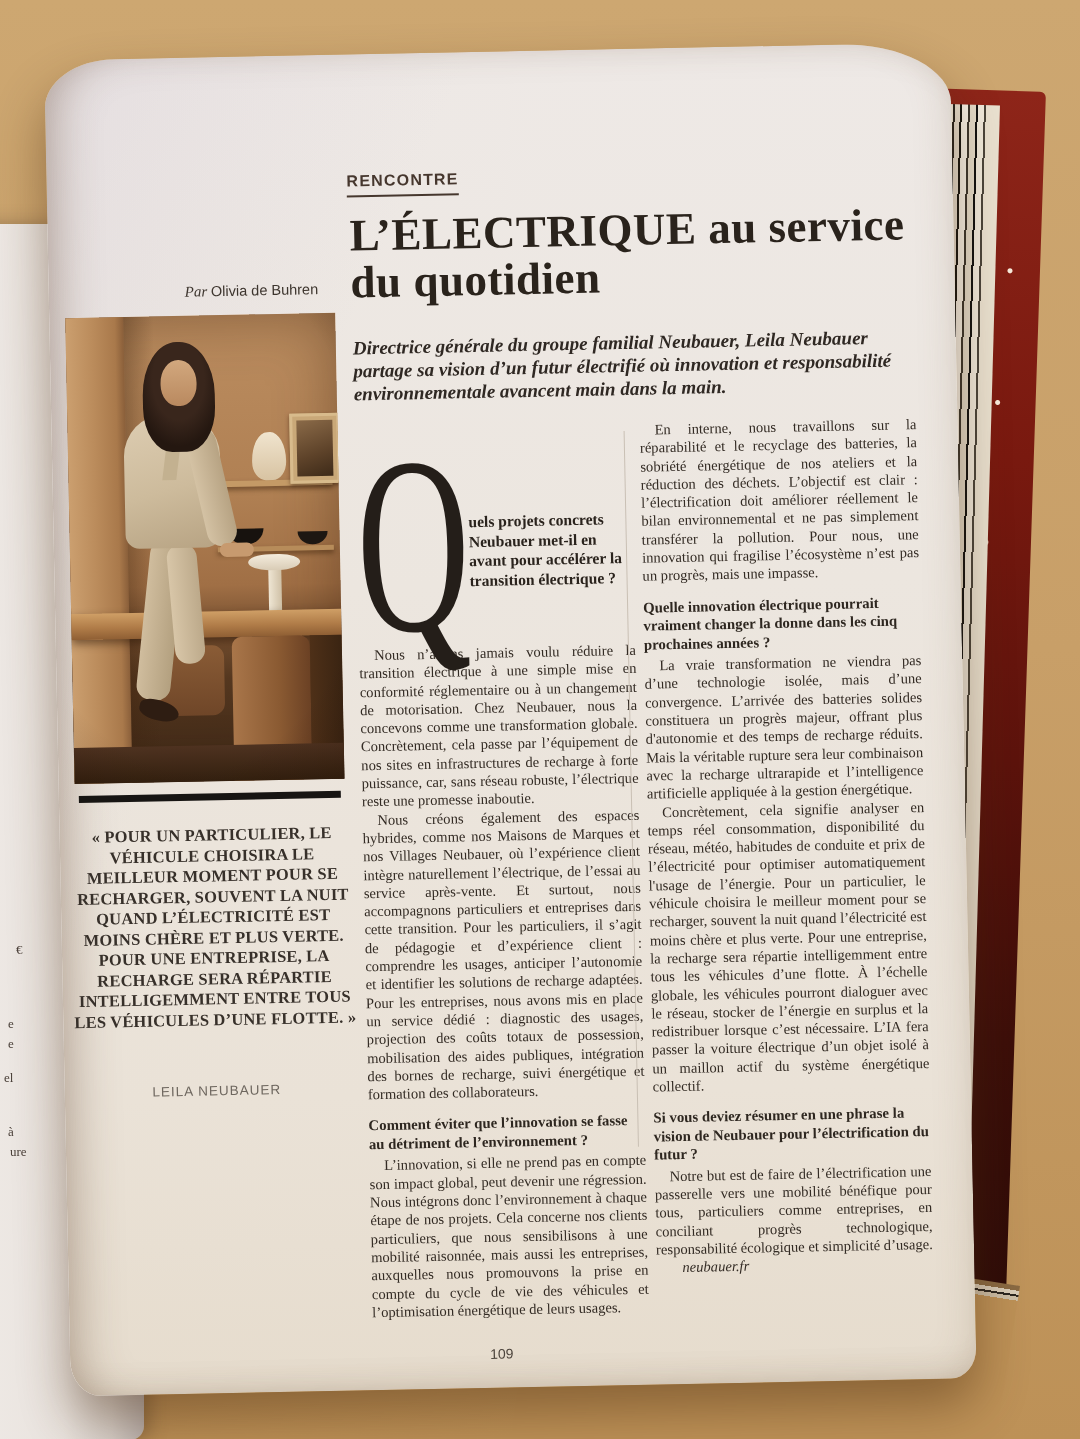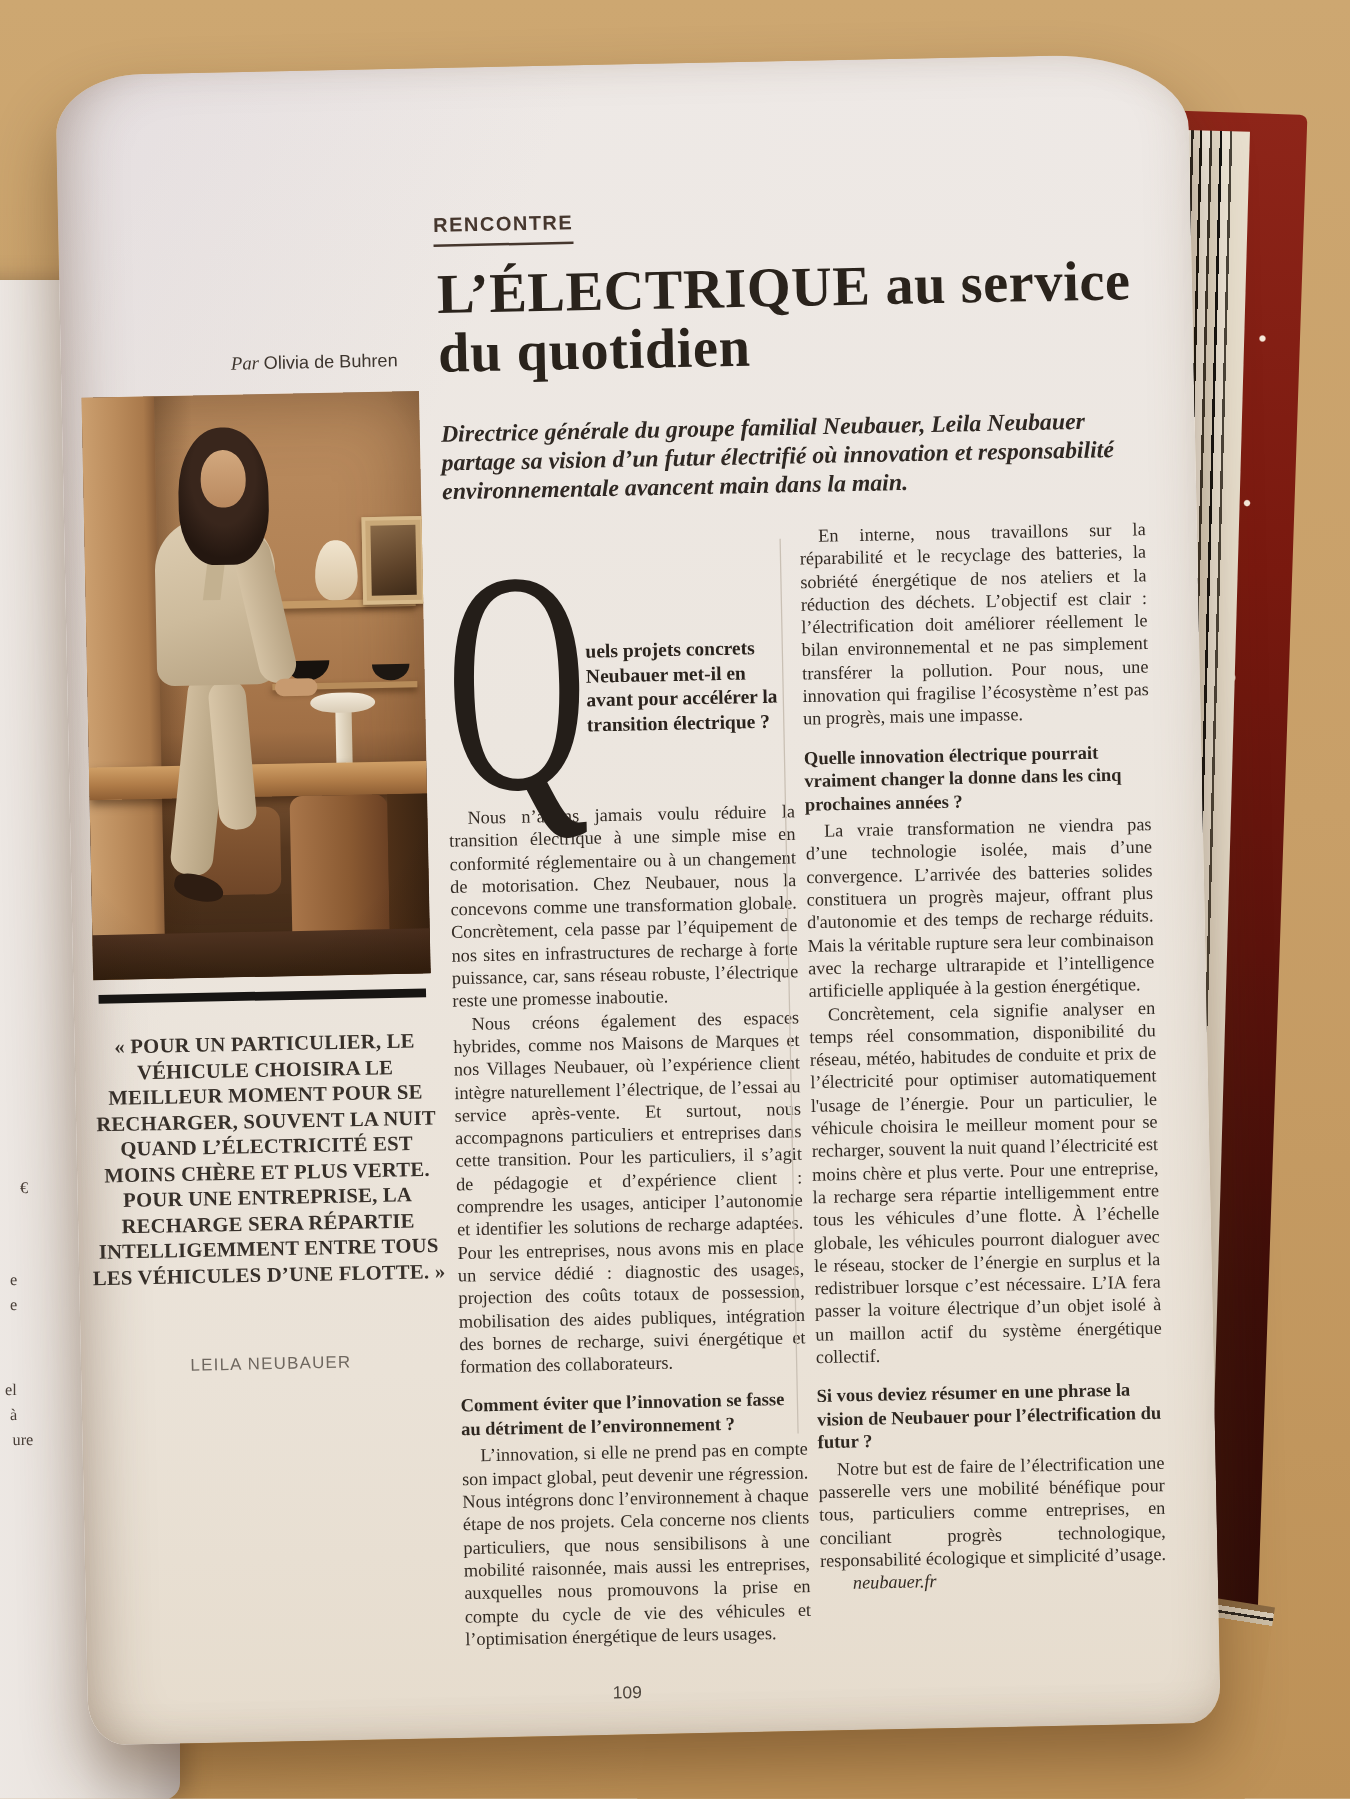--- a/index.html
+++ b/index.html
@@ -15,21 +15,21 @@
     background:linear-gradient(90deg,#efeae6 0%,#e9e3de 55%,#d8d1cc 82%,#bcb4b2 100%);
     border-radius:0 90px 14px 0;
     box-shadow:6px 0 18px rgba(70,50,35,.35);
   }
   .prev-page span{
     position:absolute;font-size:13px;color:#4a4039;font-family:"Liberation Serif",serif;
   }
   .prev-page span:nth-of-type(1){left:50px;top:718px;}
   .prev-page span:nth-of-type(2){left:42px;top:792px;}
   .prev-page span:nth-of-type(3){left:42px;top:812px;}
-  .prev-page span:nth-of-type(4){left:38px;top:880px;text-align:right;}
+  .prev-page span:nth-of-type(4){left:38px;top:846px;text-align:right;}
   .prev-page span:nth-of-type(5){left:42px;top:900px;}
   .prev-page span:nth-of-type(6){left:44px;top:920px;}
 
   
   .page-edges{
     position:absolute;left:948px;top:104px;width:52px;height:1196px;
     transform:rotate(1.6deg);transform-origin:top left;
     background:repeating-linear-gradient(90deg,
       #f2ecdf 0 5px,#26231e 5px 7px,#e8dfcf 7px 12px,#15140f 12px 14px,
       #f5efe3 14px 20px,#3a352c 20px 22px,#e3dac8 22px 28px,#111110 28px 30px,

